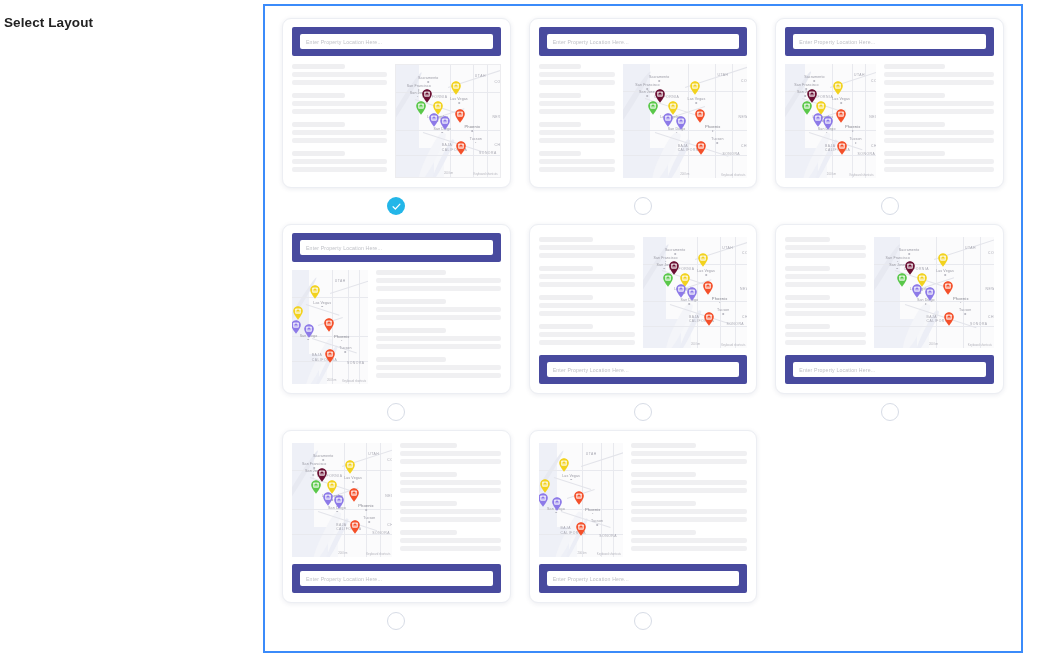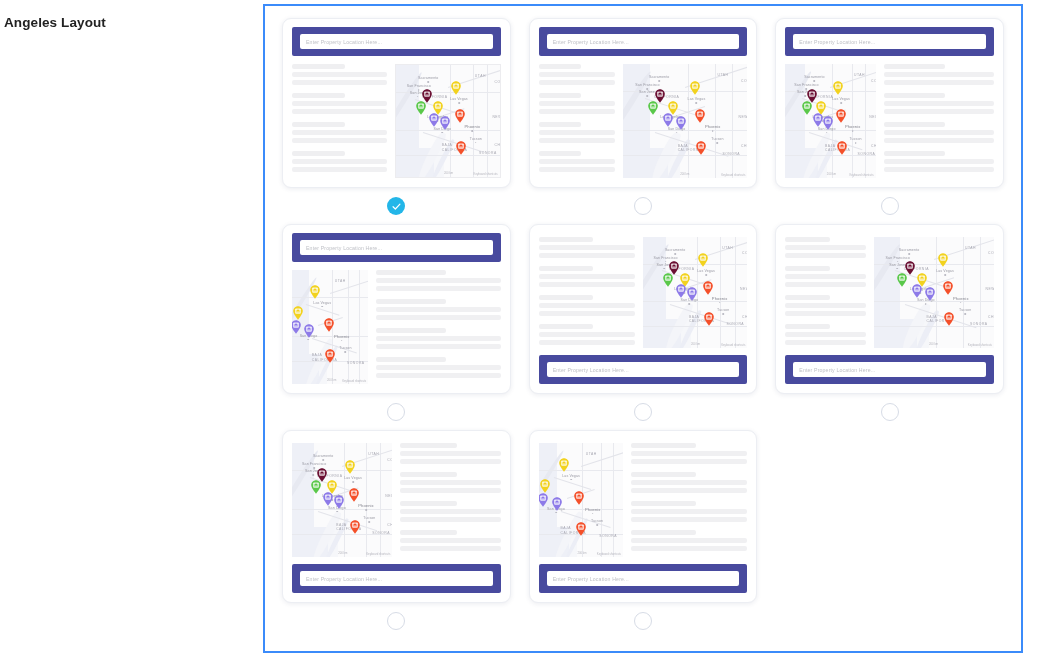--- a/index.html
+++ b/index.html
@@ -195,21 +195,21 @@
     background: #23b6e8;
     display: flex; align-items: center; justify-content: center;
   }
   .radio.checked svg { width: 11px; height: 11px; display: block; }
 </style>
 </head>
 <body>
 
 <div class="page">
 
-  <div class="side-label">Angeles Layout</div>
+  <div class="side-label">Select Layout</div>
 
   <div class="layout-panel">
     <div class="grid" id="grid">
         <div class="cell">
           <div class="card h-tall" title="Search top, content left, map right">
             <div class="searchbar">
               <div class="field">
                 <span>Enter Property Location Here...</span>
               </div>
             </div>

